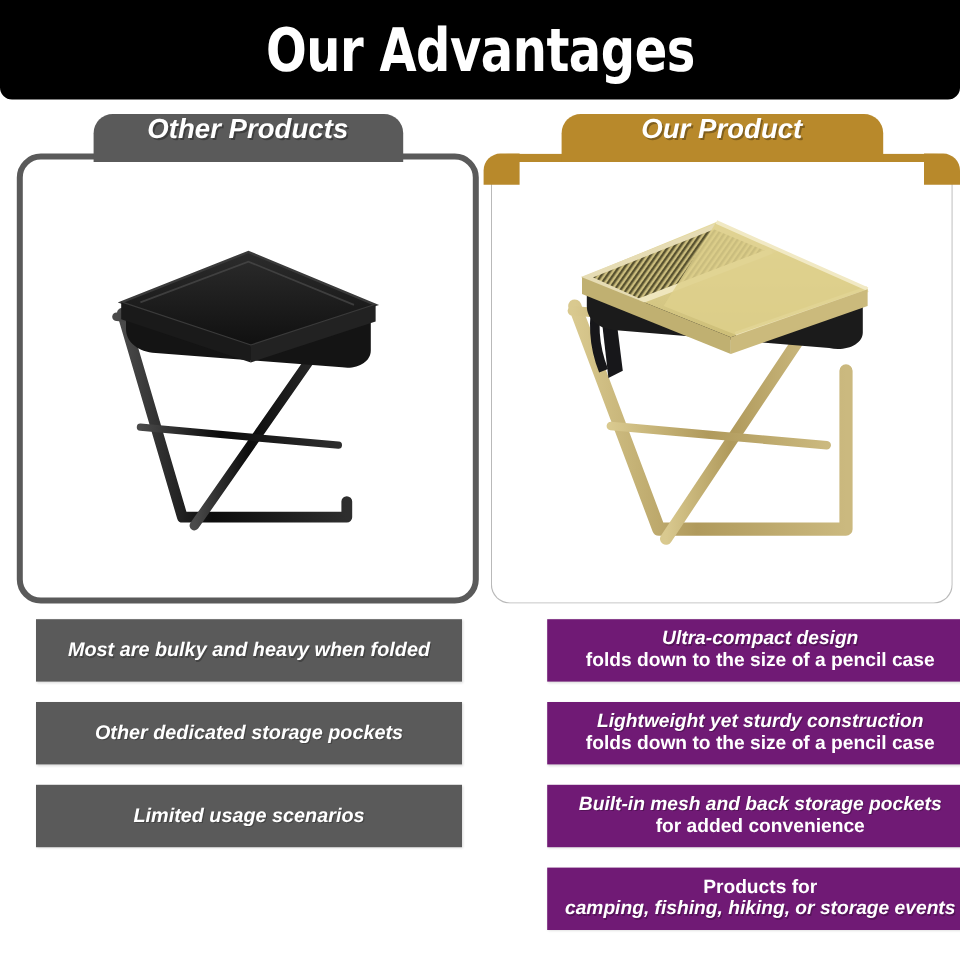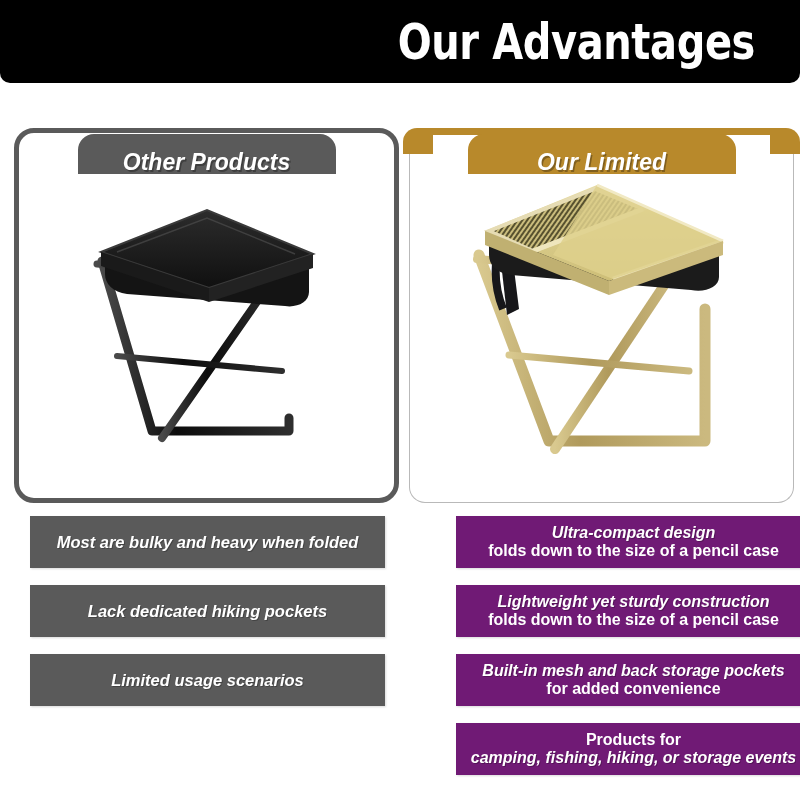--- a/index.html
+++ b/index.html
@@ -9,21 +9,21 @@
     font-family:"Liberation Sans", sans-serif;
     overflow:hidden;
   }
   .page { position:relative; width:800px; height:800px; background:#fff; }
 
   
   .header-banner {
     position:absolute; left:0; top:0; width:800px; height:83px;
     background:#000000;
     border-radius:0 0 10px 10px;
-    display:flex; align-items:center; justify-content:flex-end;
+    display:flex; align-items:center; justify-content:center;
   }
   .header-title {
     color:#ffffff;
     font-family:"DejaVu Sans", sans-serif;
     font-weight:bold;
     font-size:50px;
     line-height:52px;
     letter-spacing:-0.5px;
     transform:scaleX(0.80);
     transform-origin:center center;
@@ -37,23 +37,22 @@
   }
   .col { position:absolute; top:0; width:385px; height:415px; }
   .col-left  { left:14px; }
   .col-right { left:409px; }
 
   
   .tab {
     position:absolute; top:0; left:50%; transform:translateX(-50%);
     width:258px; height:40px;
     border-radius:16px 16px 0 0;
-    display:flex; align-items:flex-end; justify-content:center;
+    display:flex; align-items:flex-start; justify-content:center;
     z-index:3;
-    margin-top:39px;
   }
   .tab-left  { background:#5a5a5a; }
   .tab-right { background:#b8892b; width:268px; }
   .tab-label {
     color:#ffffff; font-weight:bold; font-style:italic;
     font-size:23px; line-height:24px; white-space:nowrap;
     text-shadow:1.5px 1.5px 0 rgba(0,0,0,0.30);
   }
 
   
@@ -173,21 +172,21 @@
             <path d="M256 88 L152 122 L152 136 L256 102 Z" fill="#222"></path>
 
             <path d="M60 86 L150 52 L238 88" fill="none" stroke="#4b4b4b" stroke-width="1.5" opacity="0.7"></path>
           </svg>
         </div>
       </div>
     </div>
 
     <div class="col col-right">
       <div class="tab tab-right">
-        <span class="tab-label">Our Limited</span>
+        <span class="tab-label">Our Product</span>
       </div>
       <div class="panel panel-right">
         <div class="product-stage">
           <svg class="stool" width="330" height="320" viewBox="0 0 330 320">
             <defs>
               <linearGradient id="khSeat" x1="0" y1="0" x2="0" y2="1">
                 <stop offset="0%" stop-color="#e7dca2"></stop>
                 <stop offset="100%" stop-color="#cdbe77"></stop>
               </linearGradient>
               <linearGradient id="khTube" x1="0" y1="0" x2="1" y2="0">
@@ -232,21 +231,21 @@
     </div>
   </div>
 
   <div class="bars-area">
 
     <div class="bars-col bars-left">
       <div class="bar bar-left">
         <div class="bar-line strong">Most are bulky and heavy when folded</div>
       </div>
       <div class="bar bar-left">
-        <div class="bar-line strong">Lack dedicated hiking pockets</div>
+        <div class="bar-line strong">Other dedicated storage pockets</div>
       </div>
       <div class="bar bar-left">
         <div class="bar-line strong">Limited usage scenarios</div>
       </div>
     </div>
 
     <div class="bars-col bars-right">
       <div class="bar bar-right">
         <div class="bar-line strong">Ultra-compact design</div>
         <div class="bar-line regular">folds down to the size of a pencil case</div>

